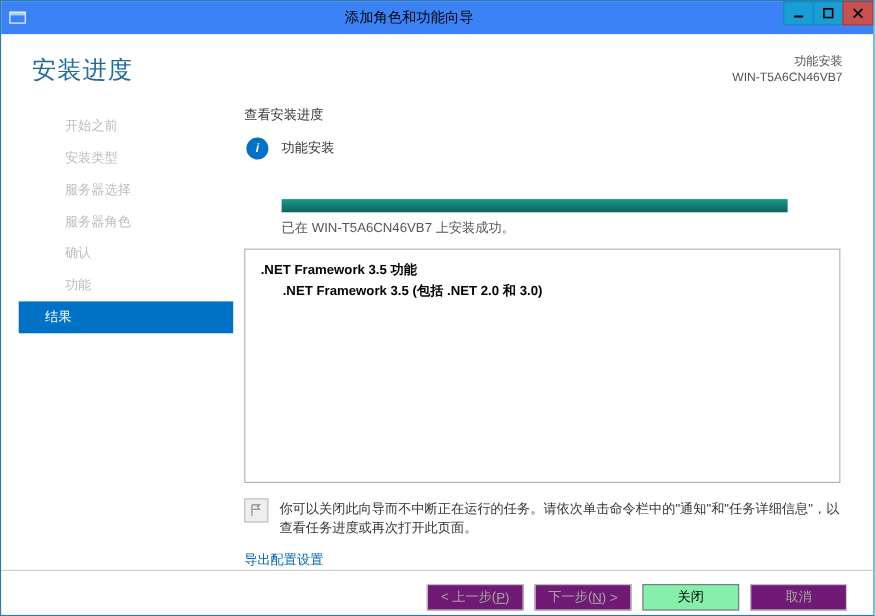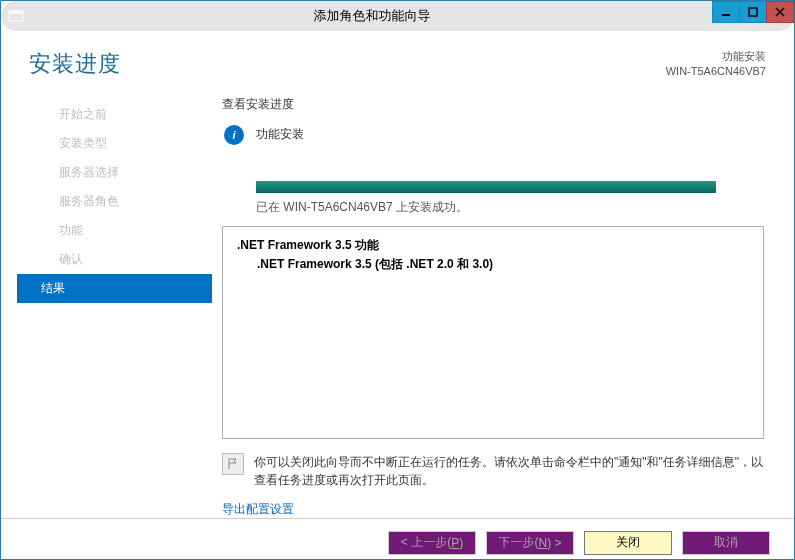--- a/index.html
+++ b/index.html
@@ -8,25 +8,24 @@
       font-family: "Microsoft YaHei", "Segoe UI", sans-serif;
       font-size: 12px;
       background: #fff;
       width: 795px; height: 560px;
       overflow: hidden;
       border: 1px solid #2d7ca5;
     }
     
     .titlebar {
       height: 30px;
-      background: #e5e5e5;
+      background: #3b82f6;
       display: flex;
       align-items: center;
       color: #000;
-      border-radius: 15px;
     }
     .titlebar-icon {
       width: 30px; height: 30px;
       display:flex; align-items:center; justify-content:center;
     }
     .titlebar-title {
       flex: 1; text-align: center;
       font-size: 13px;
       color: #000;
     }
@@ -105,21 +104,21 @@
     .export-link { color:#0066b3; font-size:12px; cursor:pointer; }
     
     .footer {
       border-top:1px solid #ccc;
       padding: 12px 24px;
       display:flex; justify-content:flex-end; gap:10px;
     }
     .btn {
       min-width:88px; height:24px;
       border:1px solid #aaa;
-      background:#fef9c3;
+      background:#86efac;
       font-size:12px;
       display:flex; align-items:center; justify-content:center;
       padding: 0 10px;
     }
     .btn.disabled { color:#a5a5a5; border-color:#c9c9c9; background:#701a75; }
     .btn.primary { border:1px solid #777; }
     .underline-accel { text-decoration: underline; }
   </style>
 </head>
 <body>
@@ -159,22 +158,22 @@
     <div>WIN-T5A6CN46VB7</div>
   </div>
 </div>
 
 <div class="content">
   <div class="sidebar">
     <div class="side-item">开始之前</div>
     <div class="side-item">安装类型</div>
     <div class="side-item">服务器选择</div>
     <div class="side-item">服务器角色</div>
+    <div class="side-item">确认</div>
     <div class="side-item">功能</div>
-    <div class="side-item">确认</div>
     <div class="side-item active">结果</div>
   </div>
 
   <div class="main">
     <div class="section-title">查看安装进度</div>
 
     <div class="status-row">
       <div class="info-icon">i</div>
       <div class="status-label">功能安装</div>
     </div>

